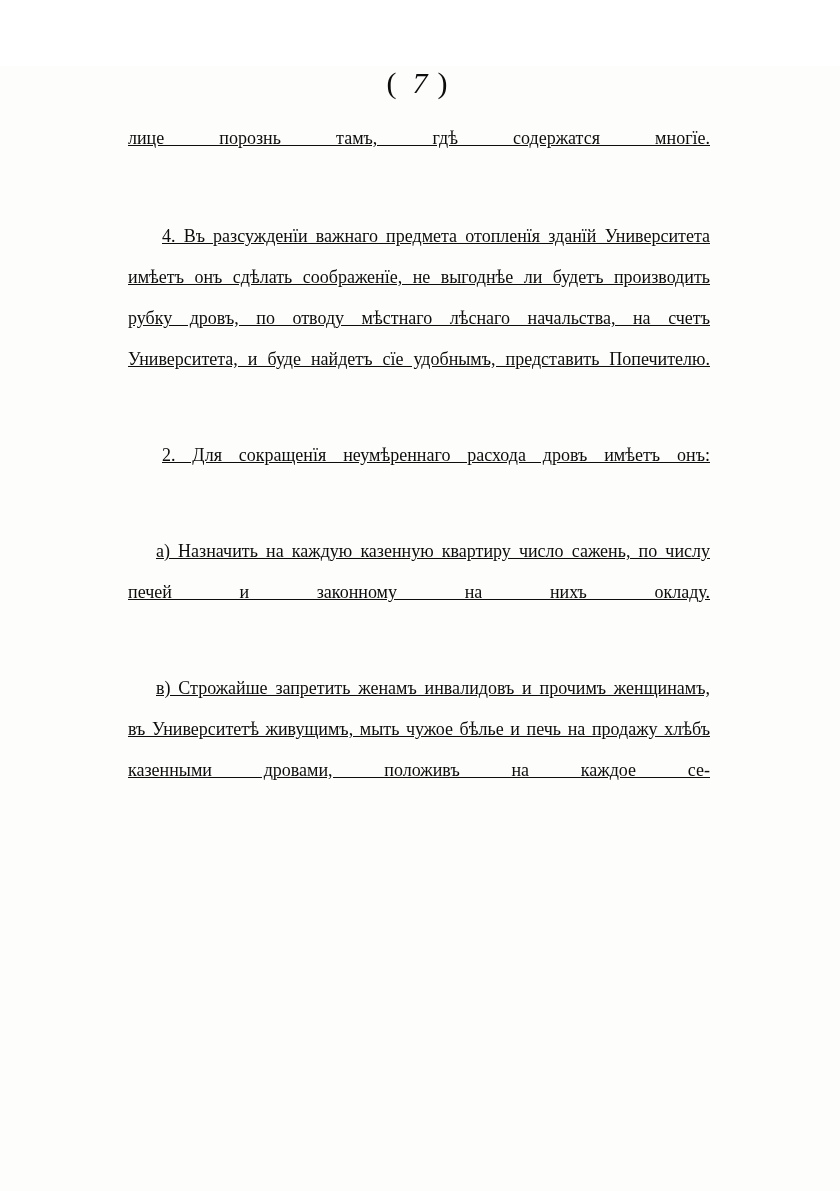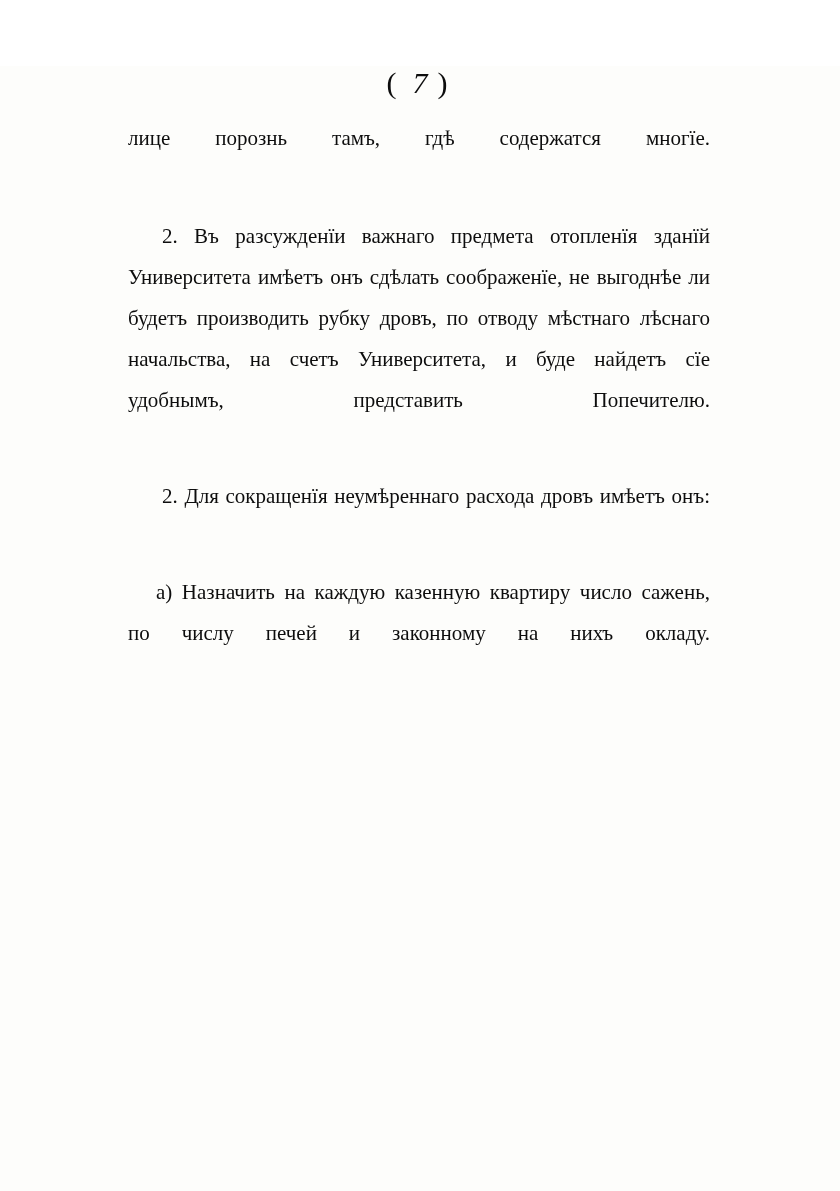--- a/index.html
+++ b/index.html
@@ -32,26 +32,27 @@
   .page-number .num {
     font-style: italic;
     letter-spacing: 0;
     padding: 0 10px;
   }
   .body-text {
     margin: 0 130px 0 128px;
   }
   p.para {
     margin: 0 0 14px 0;
-    font-size: 21px;
+    font-size: 18px;
     line-height: 41px;
     text-align: justify;
     text-justify: inter-word;
     word-spacing: 1px;
     color: #0d0d0d;
+    text-decoration: underline;
   }
   p.para.first {
     margin-bottom: 16px;
   }
   p.para.indent {
     text-indent: 34px;
   }
   p.para.indent-sm {
     text-indent: 28px;
   }
@@ -71,22 +72,23 @@
 <div class="page">
 
   <div class="page-number">
     <span>(</span><span class="num">7</span><span>)</span>
   </div>
 
   <div class="body-text">
 
     <p class="para first nostretch">лице порознь тамъ, гдѣ содержатся многїе.</p>
 
-    <p class="para indent nostretch">2. Въ разсужденїи важнаго предмета отопленїя зданїй Университета имѣетъ онъ сдѣлать соображенїе, не выгоднѣе ли будетъ производить рубку дровъ, по отводу мѣстнаго лѣснаго начальства, на счетъ Университета, и буде найдетъ сїе удобнымъ, представить Попечителю.</p>
+    <p class="para indent nostretch">4. Въ разсужденїи важнаго предмета отопленїя зданїй Университета имѣетъ онъ сдѣлать соображенїе, не выгоднѣе ли будетъ производить рубку дровъ, по отводу мѣстнаго лѣснаго начальства, на счетъ Университета, и буде найдетъ сїе удобнымъ, представить Попечителю.</p>
 
     <p class="para indent nostretch">2. Для сокращенїя неумѣреннаго расхода дровъ имѣетъ онъ:</p>
 
     <p class="para indent-sm nostretch">а) Назначить на каждую казенную квартиру число сажень, по числу печей и законному на нихъ окладу.</p>
 
 
+    <p class="para indent-sm">в) Строжайше запретить женамъ инвалидовъ и прочимъ женщинамъ, въ Университетѣ живущимъ, мыть чужое бѣлье и печь на продажу хлѣбъ казенными дровами, положивъ на каждое се-</p>
 
   </div>
 </div>
 
 </body></html>

